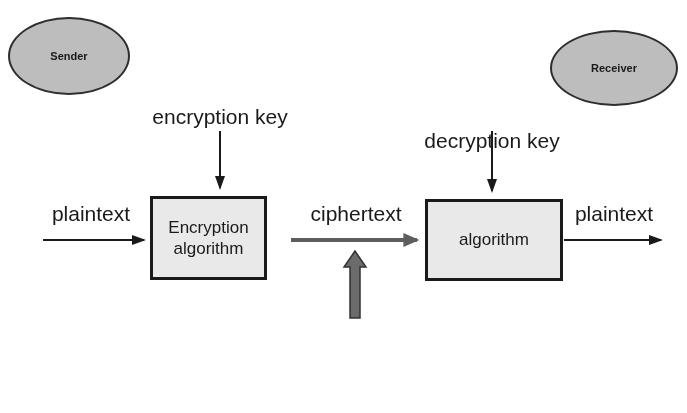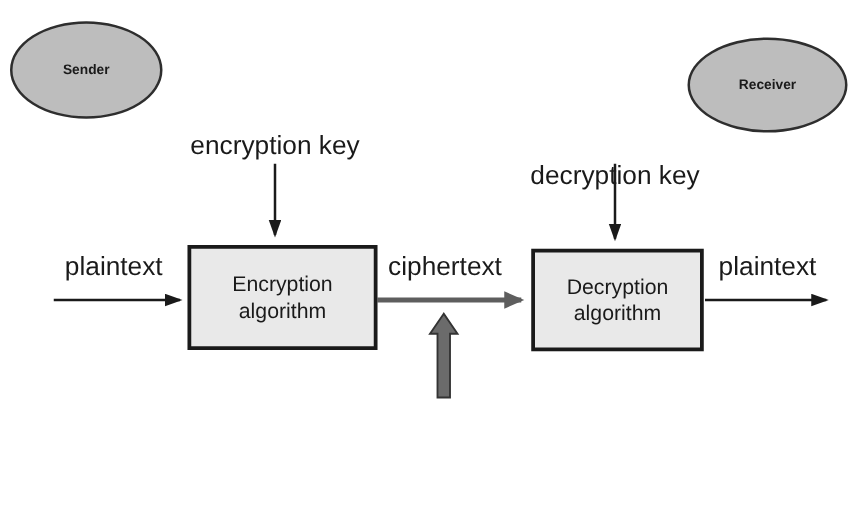--- a/index.html
+++ b/index.html
@@ -46,21 +46,21 @@
     border: 3px solid #1a1a1a;
     display: flex;
     flex-direction: column;
     align-items: center;
     justify-content: center;
     font-size: 17px;
     line-height: 1.25;
     color: #1a1a1a;
     text-align: center;
   }
-  .box-encryption { left: 150px; top: 196px; width: 152px; height: 84px; }
+  .box-encryption { left: 150px; top: 196px; width: 117px; height: 84px; }
   .box-decryption { left: 425px; top: 199px; width: 138px; height: 82px; }
   .flow-label {
     position: absolute;
     transform: translateX(-50%);
     white-space: nowrap;
     font-size: 21px;
     color: #1a1a1a;
   }
   .lbl-encryption-key { left: 220px; top: 105px; }
   .lbl-decryption-key { left: 492px; top: 105px; margin-top: 24px; }
@@ -114,17 +114,16 @@
   <div class="flow-label lbl-ciphertext">ciphertext</div>
 
   <div class="flow-label lbl-plaintext-out">plaintext</div>
 
   <div class="algo-box box-encryption">
     <span>Encryption</span>
     <span>algorithm</span>
   </div>
 
   <div class="algo-box box-decryption">
-    <span>Decryption</span>
     <span>algorithm</span>
   </div>
 
 </div>
 
 </body></html>

